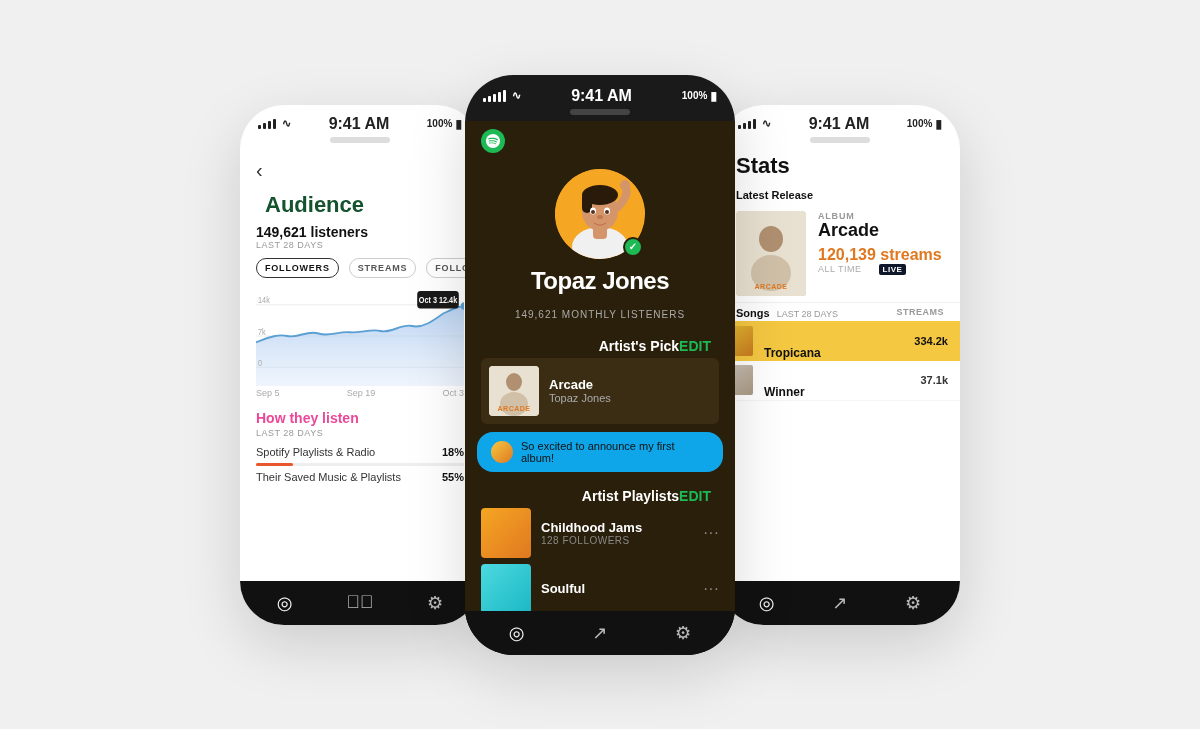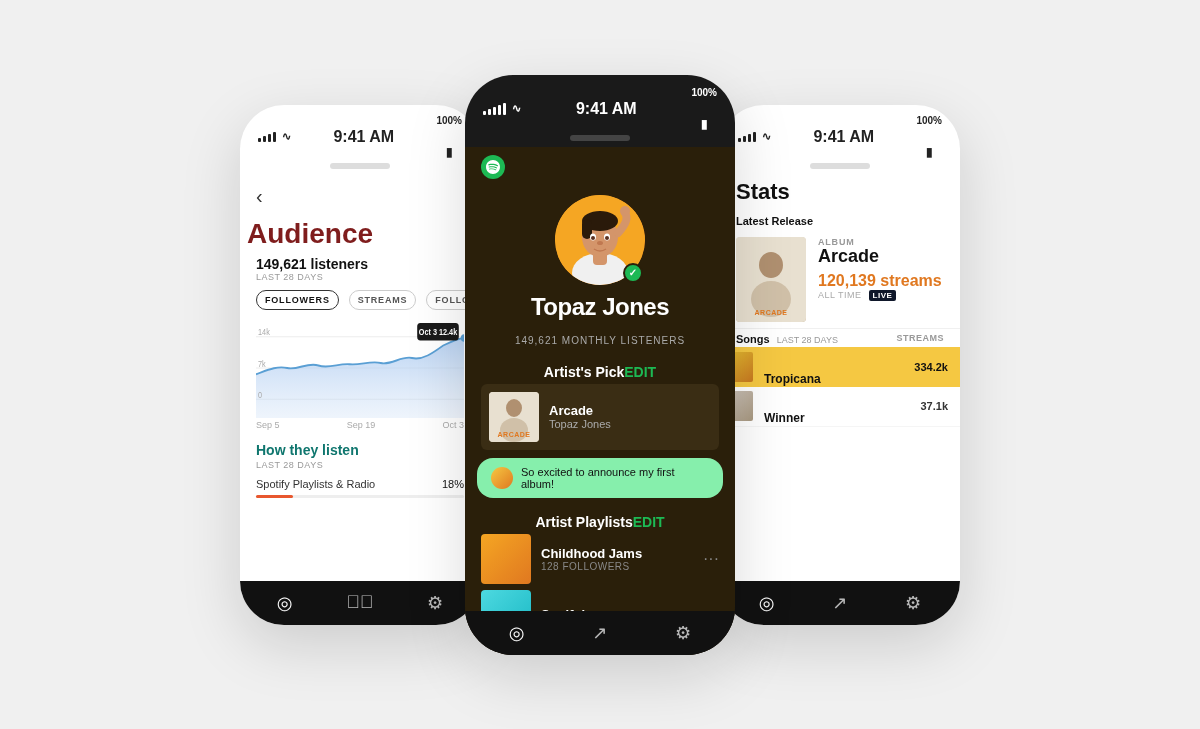--- a/index.html
+++ b/index.html
@@ -70,23 +70,22 @@
     .phone-top .time {
       font-size: 16px;
       font-weight: 700;
       flex: 1;
       text-align: center;
     }
 
     .phone-top .status-right {
       display: flex;
       align-items: center;
-      gap: 19px;
+      gap: 3px;
       font-size: 10px;
-      flex-direction: column;
     }
 
     
     .signal-dots {
       display: flex; gap: 2px; align-items: flex-end;
     }
     .signal-dots span {
       width: 3px;
       background: #222;
       border-radius: 1px;
@@ -118,24 +117,24 @@
       align-items: center;
     }
 
     .back-arrow {
       font-size: 20px;
       color: #333;
       margin-right: 8px;
     }
 
     .audience-title {
-      font-size: 28px;
+      font-size: 22px;
       font-weight: 800;
-      color: #7f1d1d;
-      padding: 4px 7px;
+      color: #14532d;
+      padding: 4px 25px;
     }
 
     .listeners-count {
       font-size: 14px;
       font-weight: 700;
       color: #111;
       padding: 2px 16px 0;
     }
 
     .last-days {
@@ -185,21 +184,21 @@
       justify-content: space-between;
       padding: 2px 16px;
       font-size: 9px;
       color: #aaa;
     }
 
     
     .section-title {
       font-size: 14px;
       font-weight: 800;
-      color: #0f766e;
+      color: #ec4899;
       padding: 10px 16px 2px;
     }
 
     .section-sub {
       font-size: 9px;
       color: #999;
       letter-spacing: 0.5px;
       text-transform: uppercase;
       padding: 0 16px 6px;
     }
@@ -208,21 +207,21 @@
       display: flex;
       justify-content: space-between;
       align-items: center;
       padding: 2px 16px;
       font-size: 11px;
       color: #333;
       font-weight: 500;
     }
 
     .listen-pct {
-      font-weight: 400;
+      font-weight: 700;
       color: #111;
       text-align: center;
     }
 
     .bar-track {
       width: 100%;
       height: 3px;
       background: #eee;
       border-radius: 2px;
       margin: 3px 16px;
@@ -327,21 +326,21 @@
     .artist-listeners {
       font-size: 10px;
       color: #aaa;
       letter-spacing: 1px;
       text-transform: uppercase;
       margin-top: 14px;
     }
 
     .section-row {
       display: flex;
-      justify-content: center;
+      justify-content: flex-end;
       align-items: center;
       padding: 6px 24px 4px;
     }
 
     .section-heading {
       font-size: 14px;
       font-weight: 700;
       color: #fff;
     }
 
@@ -393,21 +392,21 @@
       font-weight: 700;
       color: #fff;
     }
 
     .pick-artist {
       font-size: 11px;
       color: #aaa;
     }
 
     .speech-bubble {
-      background: #86efac;
+      background: #0ea5e9;
       border-radius: 16px;
       padding: 8px 14px;
       margin: 0 12px 10px;
       font-size: 11px;
       color: #111;
       font-weight: 500;
       position: relative;
       display: flex;
       align-items: center;
       gap: 8px;
@@ -546,21 +545,21 @@
     }
 
     .live-badge {
       display: inline-block;
       background: #0f172a;
       color: #fff;
       font-size: 8px;
       font-weight: 700;
       padding: 1px 4px;
       border-radius: 2px;
-      margin-left: 4px;
+      margin-left: 14px;
       letter-spacing: 0.5px;
     }
 
     
     .songs-header {
       display: flex;
       justify-content: space-between;
       padding: 4px 16px 2px;
       border-top: 1px solid #f0f0f0;
     }
@@ -707,20 +706,24 @@
       <div class="section-sub">LAST 28 DAYS</div>
 
       <div class="listen-row">
         <span>Spotify Playlists &amp; Radio</span>
         <span class="listen-pct">18%</span>
       </div>
       <div class="bar-track">
         <div class="bar-fill-red" style="width:18%"></div>
       </div>
 
+      <div class="listen-row">
+        <span>Their Saved Music &amp; Playlists</span>
+        <span class="listen-pct">55%</span>
+      </div>
     </div>
 
     <div class="bottom-nav">
       <span class="nav-icon active">◎</span>
       <span class="nav-icon">↗⃣</span>
       <span class="nav-icon">⚙</span>
     </div>
   </div>
 
   <div class="phone center dark">

